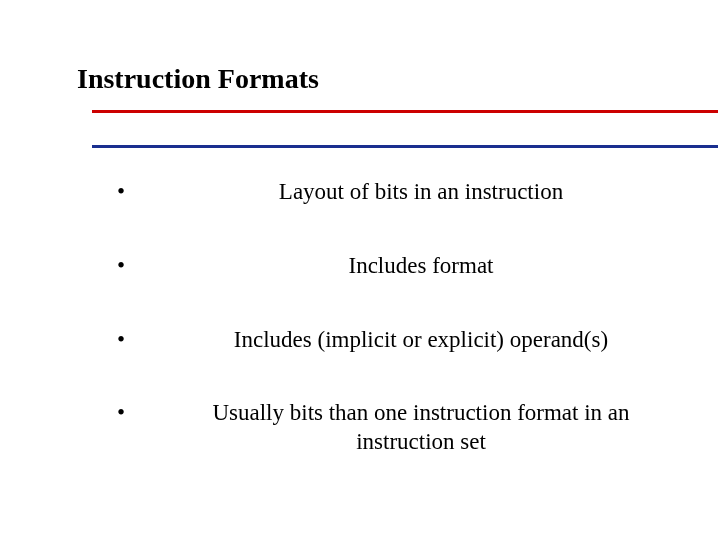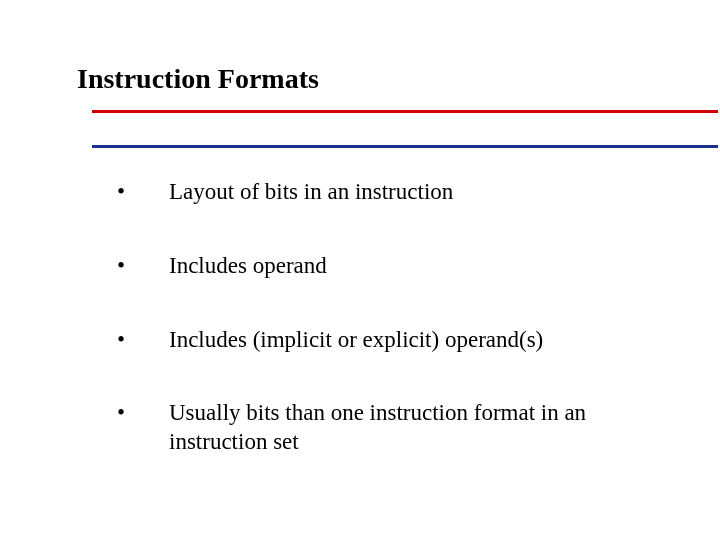--- a/index.html
+++ b/index.html
@@ -49,41 +49,42 @@
       margin-bottom: 2px;
     }
     .bullet {
       flex: 0 0 auto;
       width: 24px;
       text-align: left;
       padding-left: 2px;
     }
     .bullet-text {
       flex: 1 1 auto;
+      text-align: center;
     }
   </style>
 </head>
 <body>
 
 <h1 class="title">Instruction Formats</h1>
 
 <div class="divider">
   <div class="line-red"></div>
   <div class="line-gap"></div>
   <div class="line-blue"></div>
 </div>
 
 <ul class="bullet-list">
   <li>
     <span class="bullet">•</span>
     <span class="bullet-text">Layout of bits in an instruction</span>
   </li>
   <li>
     <span class="bullet">•</span>
-    <span class="bullet-text">Includes operand</span>
+    <span class="bullet-text">Includes format</span>
   </li>
   <li>
     <span class="bullet">•</span>
     <span class="bullet-text">Includes (implicit or explicit) operand(s)</span>
   </li>
   <li>
     <span class="bullet">•</span>
     <span class="bullet-text">Usually bits than one instruction format in an instruction set</span>
   </li>
 </ul>

